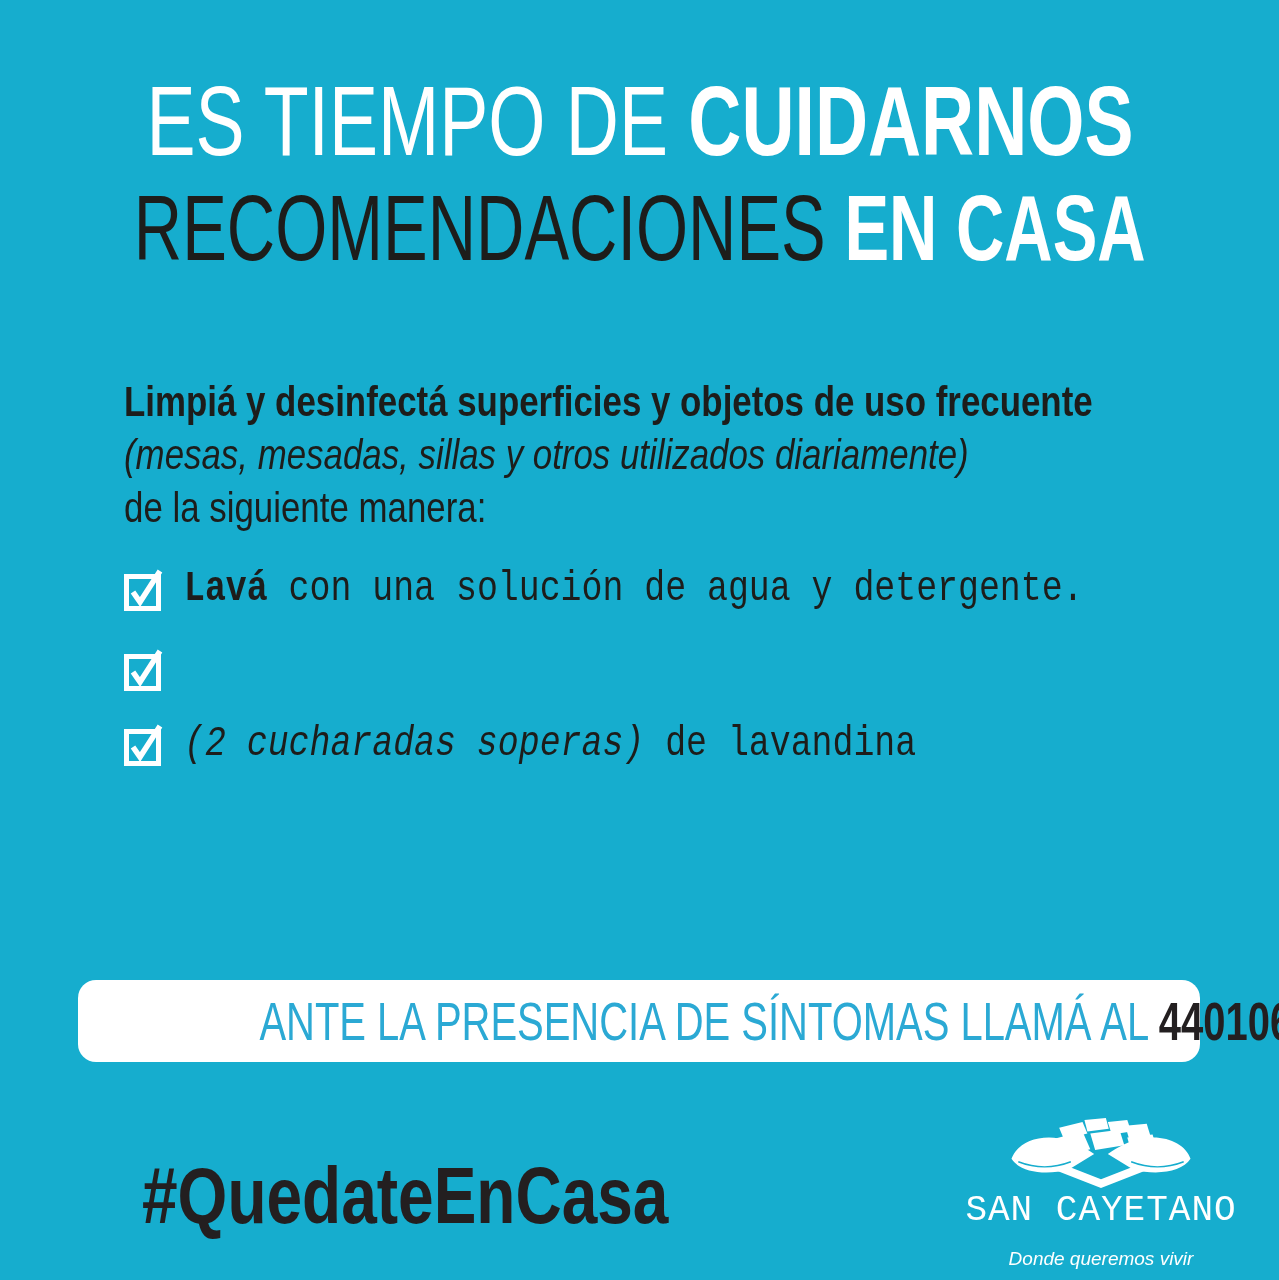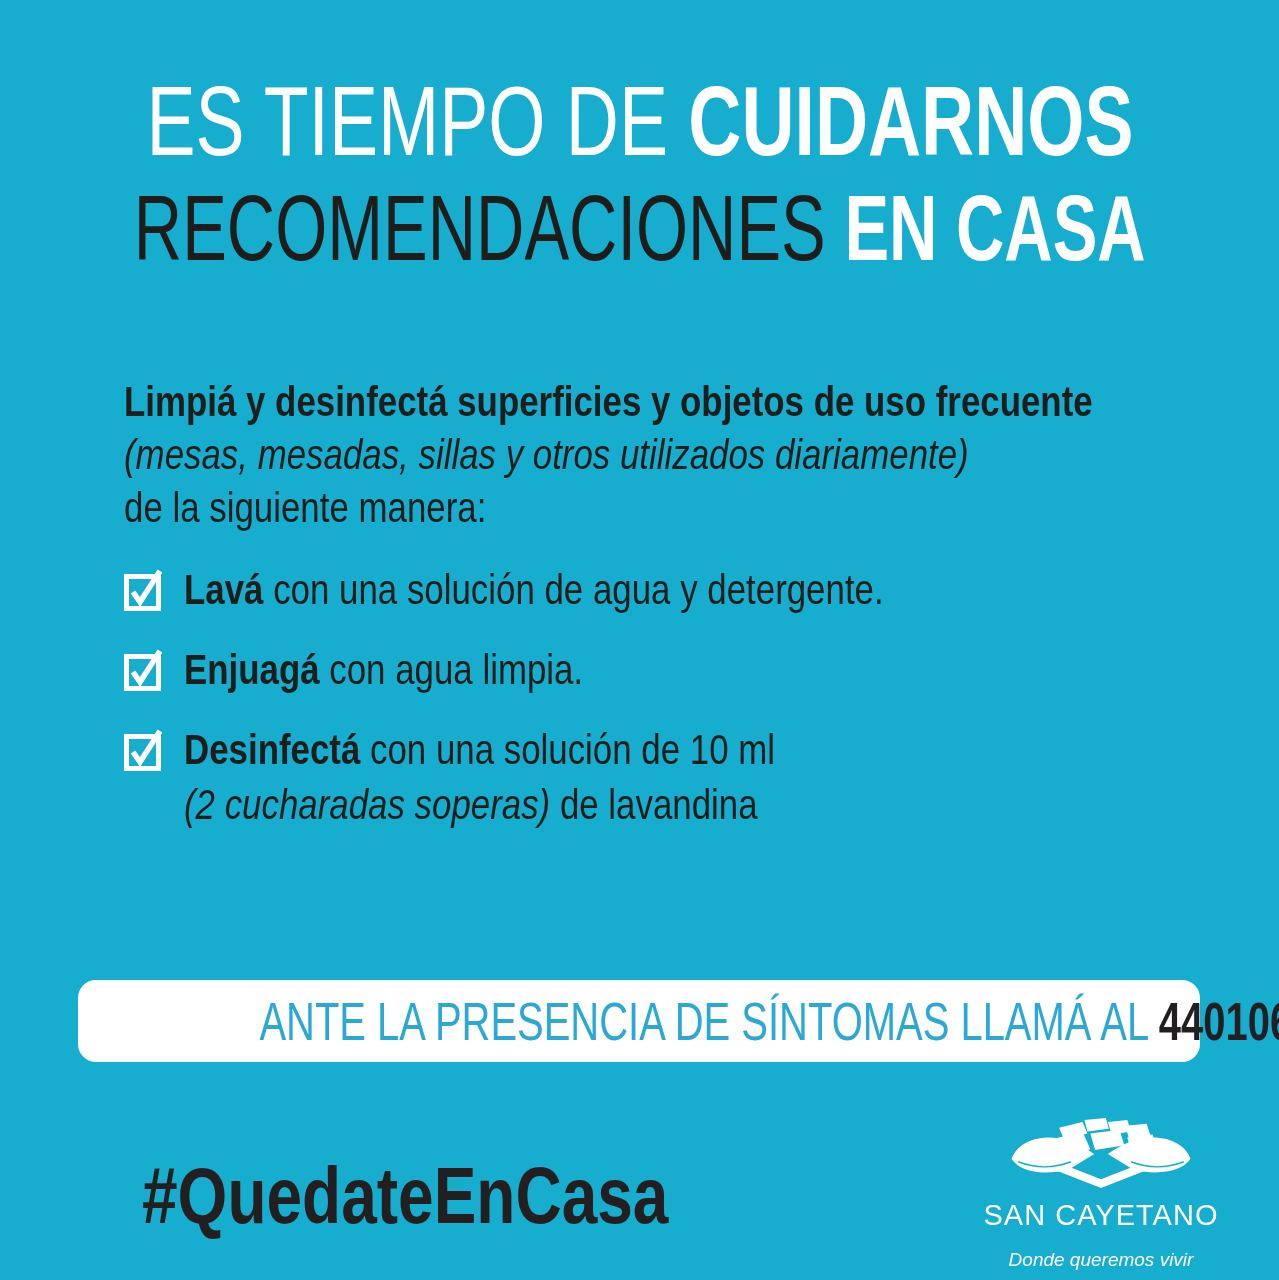--- a/index.html
+++ b/index.html
@@ -33,21 +33,21 @@
   
   .intro{position:absolute;left:124px;top:375px;font-size:42px;line-height:53px;}
   .intro > div{white-space:nowrap;}
   .intro-bold{font-weight:bold;}
   .intro-italic{font-style:italic;}
 
   
   .checklist{position:absolute;left:124px;top:562px;font-size:42px;line-height:55px;}
   .check-item{display:flex;align-items:flex-start;margin-bottom:25px;}
   .check-box{flex:0 0 auto;margin-top:6px;margin-right:20px;overflow:visible;}
-  .check-text{white-space:nowrap;}
+  .check-text{white-space:nowrap;font-family:Liberation Mono, monospace;}
   .b{font-weight:bold;}
   .i{font-style:italic;}
 
   
   .banner{
     position:absolute;left:78px;top:980px;width:1122px;height:82px;
     background:#ffffff;border-radius:18px;
     display:flex;align-items:center;
     font-size:54px;line-height:1;
   }
@@ -58,22 +58,22 @@
   .hashtag{
     position:absolute;left:110px;top:1156px;
     font-size:80px;font-weight:bold;line-height:1;color:#231F20;margin-left:32px;
   }
   .logo{
     position:absolute;left:972px;top:1118px;width:258px;
     display:flex;flex-direction:column;align-items:center;
     color:#ffffff;text-align:center;
   }
   .logo-name{
-    font-family:Liberation Sans, sans-serif;
-    font-size:29px;letter-spacing:1px;line-height:1;margin-top:11px;white-space:nowrap;
+    font-family:Liberation Mono, monospace;
+    font-size:36px;letter-spacing:1px;line-height:1;margin-top:3px;white-space:nowrap;
   }
   .logo-tagline{
     font-size:19px;font-style:italic;line-height:1;margin-top:20px;white-space:nowrap;
   }
 </style>
 </head>
 <body>
 
 <div class="poster">
 
@@ -99,30 +99,28 @@
         <path d="M9,24 L16,34 L36,3" fill="none" stroke="#ffffff" stroke-width="5.5"></path>
       </svg>
       <div class="check-text"><span class="cond from-left sx83"><span class="b">Lavá</span><span> con una solución de agua y detergente.</span></span></div>
     </div>
 
     <div class="check-item">
       <svg class="check-box" width="40" height="44" viewBox="0 0 40 44">
         <rect x="2.5" y="8.5" width="32" height="32" fill="none" stroke="#ffffff" stroke-width="5"></rect>
         <path d="M9,24 L16,34 L36,3" fill="none" stroke="#ffffff" stroke-width="5.5"></path>
       </svg>
-      <div class="check-text"><span class="cond from-left sx83"><span class="b">Enjuagá</span><span> con agua limpia.</span></span></div>
     </div>
 
     <div class="check-item">
       <svg class="check-box" width="40" height="44" viewBox="0 0 40 44">
         <rect x="2.5" y="8.5" width="32" height="32" fill="none" stroke="#ffffff" stroke-width="5"></rect>
         <path d="M9,24 L16,34 L36,3" fill="none" stroke="#ffffff" stroke-width="5.5"></path>
       </svg>
       <div class="check-text">
-        <div><span class="cond from-left sx83"><span class="b">Desinfectá</span><span> con una solución de 10 ml</span></span></div>
         <div><span class="cond from-left sx83"><span class="i">(2 cucharadas soperas)</span><span> de lavandina</span></span></div>
       </div>
     </div>
 
   </div>
 
   <div class="banner">
       <span class="cond from-center sx74"><span class="banner-text">ANTE LA PRESENCIA DE SÍNTOMAS LLAMÁ AL </span><span class="banner-number">440106</span></span>
     </div>
 

